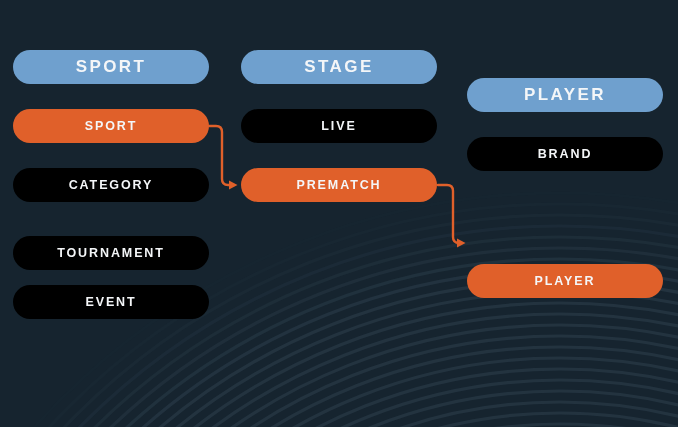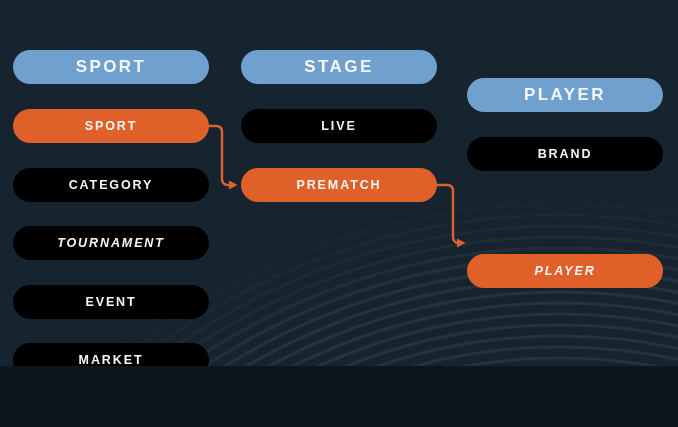--- a/index.html
+++ b/index.html
@@ -1,38 +1,38 @@
 <!DOCTYPE html>
 <html><head>
 <meta charset="utf-8">
 <style>
   html,body{margin:0;padding:0;background:#0d161d;}
   .canvas{
-    position:relative;width:678px;height:366px;overflow:hidden;
+    position:relative;width:678px;height:427px;overflow:hidden;
     background:#16242F;
     font-family:"Liberation Sans",sans-serif;
   }
   .arcs-svg{position:absolute;left:0;top:0;width:678px;height:427px;pointer-events:none;}
   .arcs-svg circle{fill:none;stroke:#7d9cb4;stroke-width:3.2px;}
   .connector-svg{position:absolute;left:0;top:0;width:678px;height:427px;pointer-events:none;}
   .connector-svg path{fill:none;stroke:#E0602A;stroke-width:2.4px;stroke-linecap:round;}
   .connector-svg polygon{fill:#E0602A;}
   .pill{
     position:absolute;width:196px;height:34px;border-radius:17px;
     display:flex;align-items:center;justify-content:center;
     color:#F4F6F8;font-weight:bold;text-transform:uppercase;
     white-space:nowrap;
   }
   .pill.header{background:#6FA0CE;font-size:17px;letter-spacing:2.4px;}
   .pill.item{background:#000000;font-size:12.5px;letter-spacing:1.9px;}
   .pill.item.highlight{background:#E0602A;}
   
   .c0{left:13px;} .c1{left:241px;} .c2{left:467px;margin-top:28px;}
   
-  .rH{top:50px;} .r0{top:109px;} .r1{top:168px;} .r2{top:226px;font-style:italic;} .r3{top:285px;} .r4{top:343px;}
+  .rH{top:50px;} .r0{top:109px;} .r1{top:168px;} .r2{top:236px;} .r3{top:285px;} .r4{top:343px;}
 </style>
 </head>
 <body>
 
 <div class="canvas">
 
   <svg class="arcs-svg" viewBox="0 0 678 427">
       <g>
         <circle cx="560" cy="900" r="465" opacity="0.130"></circle>
         <circle cx="560" cy="900" r="476" opacity="0.130"></circle>
@@ -69,21 +69,20 @@
       <path d="M438 185 H447 Q453 185 453 191 V237 Q453 243 459 243 H457"></path>
       <polygon points="457,238.6 465.5,243 457,247.4"></polygon>
     </g>
   </svg>
 
   <div class="pill header c0 rH">SPORT</div>
   <div class="pill item highlight c0 r0">SPORT</div>
   <div class="pill item c0 r1">CATEGORY</div>
   <div class="pill item c0 r2">TOURNAMENT</div>
   <div class="pill item c0 r3">EVENT</div>
-  <div class="pill item c0 r4">MARKET</div>
 
   <div class="pill header c1 rH">STAGE</div>
   <div class="pill item c1 r0">LIVE</div>
   <div class="pill item highlight c1 r1">PREMATCH</div>
 
   <div class="pill header c2 rH">PLAYER</div>
   <div class="pill item c2 r0">BRAND</div>
   <div class="pill item highlight c2 r2">PLAYER</div>
 
 </div>

